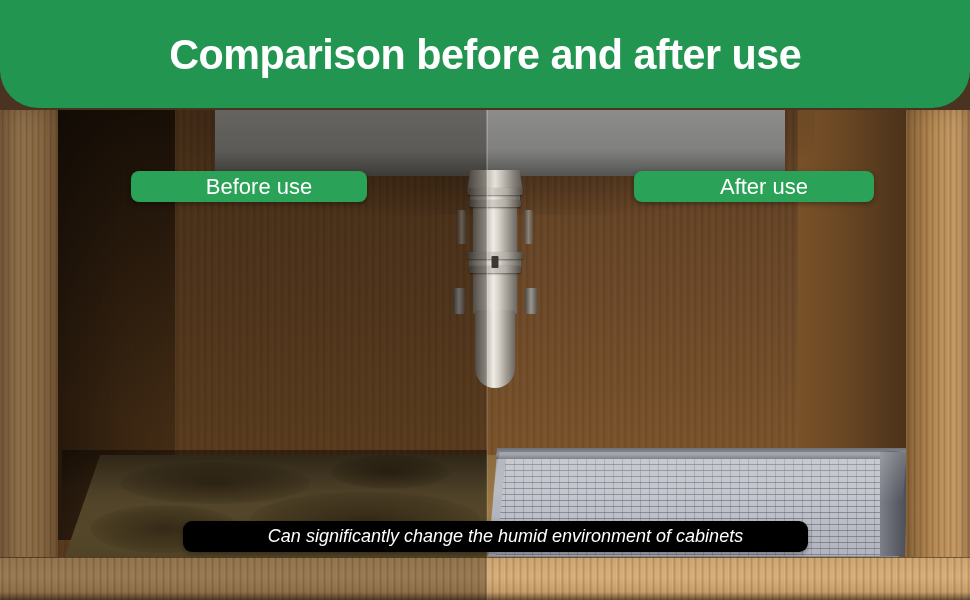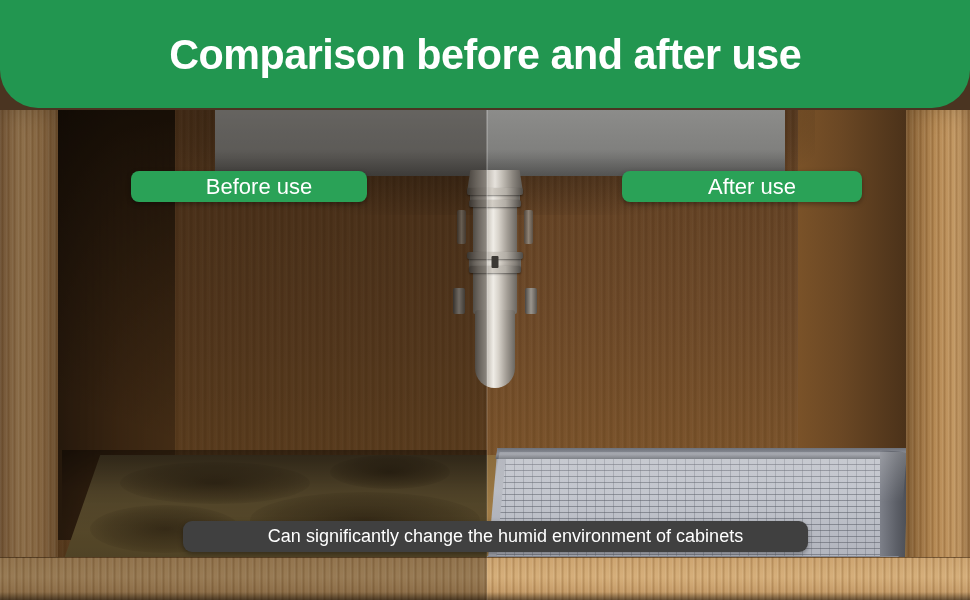--- a/index.html
+++ b/index.html
@@ -289,17 +289,17 @@
     <div class="split-dark"></div>
     <div class="split-line"></div>
   </div>
 
   <div class="banner" style="background: rgb(34, 150, 80);">
     <span class="banner-title" style="color: rgb(255, 255, 255);">Comparison before and after use</span>
   </div>
 
   <div class="pill pill-before" style="background: rgb(42, 162, 87); color: rgb(255, 255, 255);">Before use</div>
 
-  <div class="pill pill-after" style="background: rgb(42, 162, 87); color: rgb(255, 255, 255);">After use</div>
-
-  <div class="pill pill-caption" style="background: #404040; color: rgb(255, 255, 255);">Can significantly change the humid environment of cabinets</div>
+  <div class="pill pill-after" style="background: rgb(42, 162, 87); color: rgb(255, 255, 255); margin-left: 12px;">After use</div>
+
+  <div class="pill pill-caption" style="background: #000000; color: rgb(255, 255, 255); font-style: italic;">Can significantly change the humid environment of cabinets</div>
 
 </div>
 
 </body></html>

